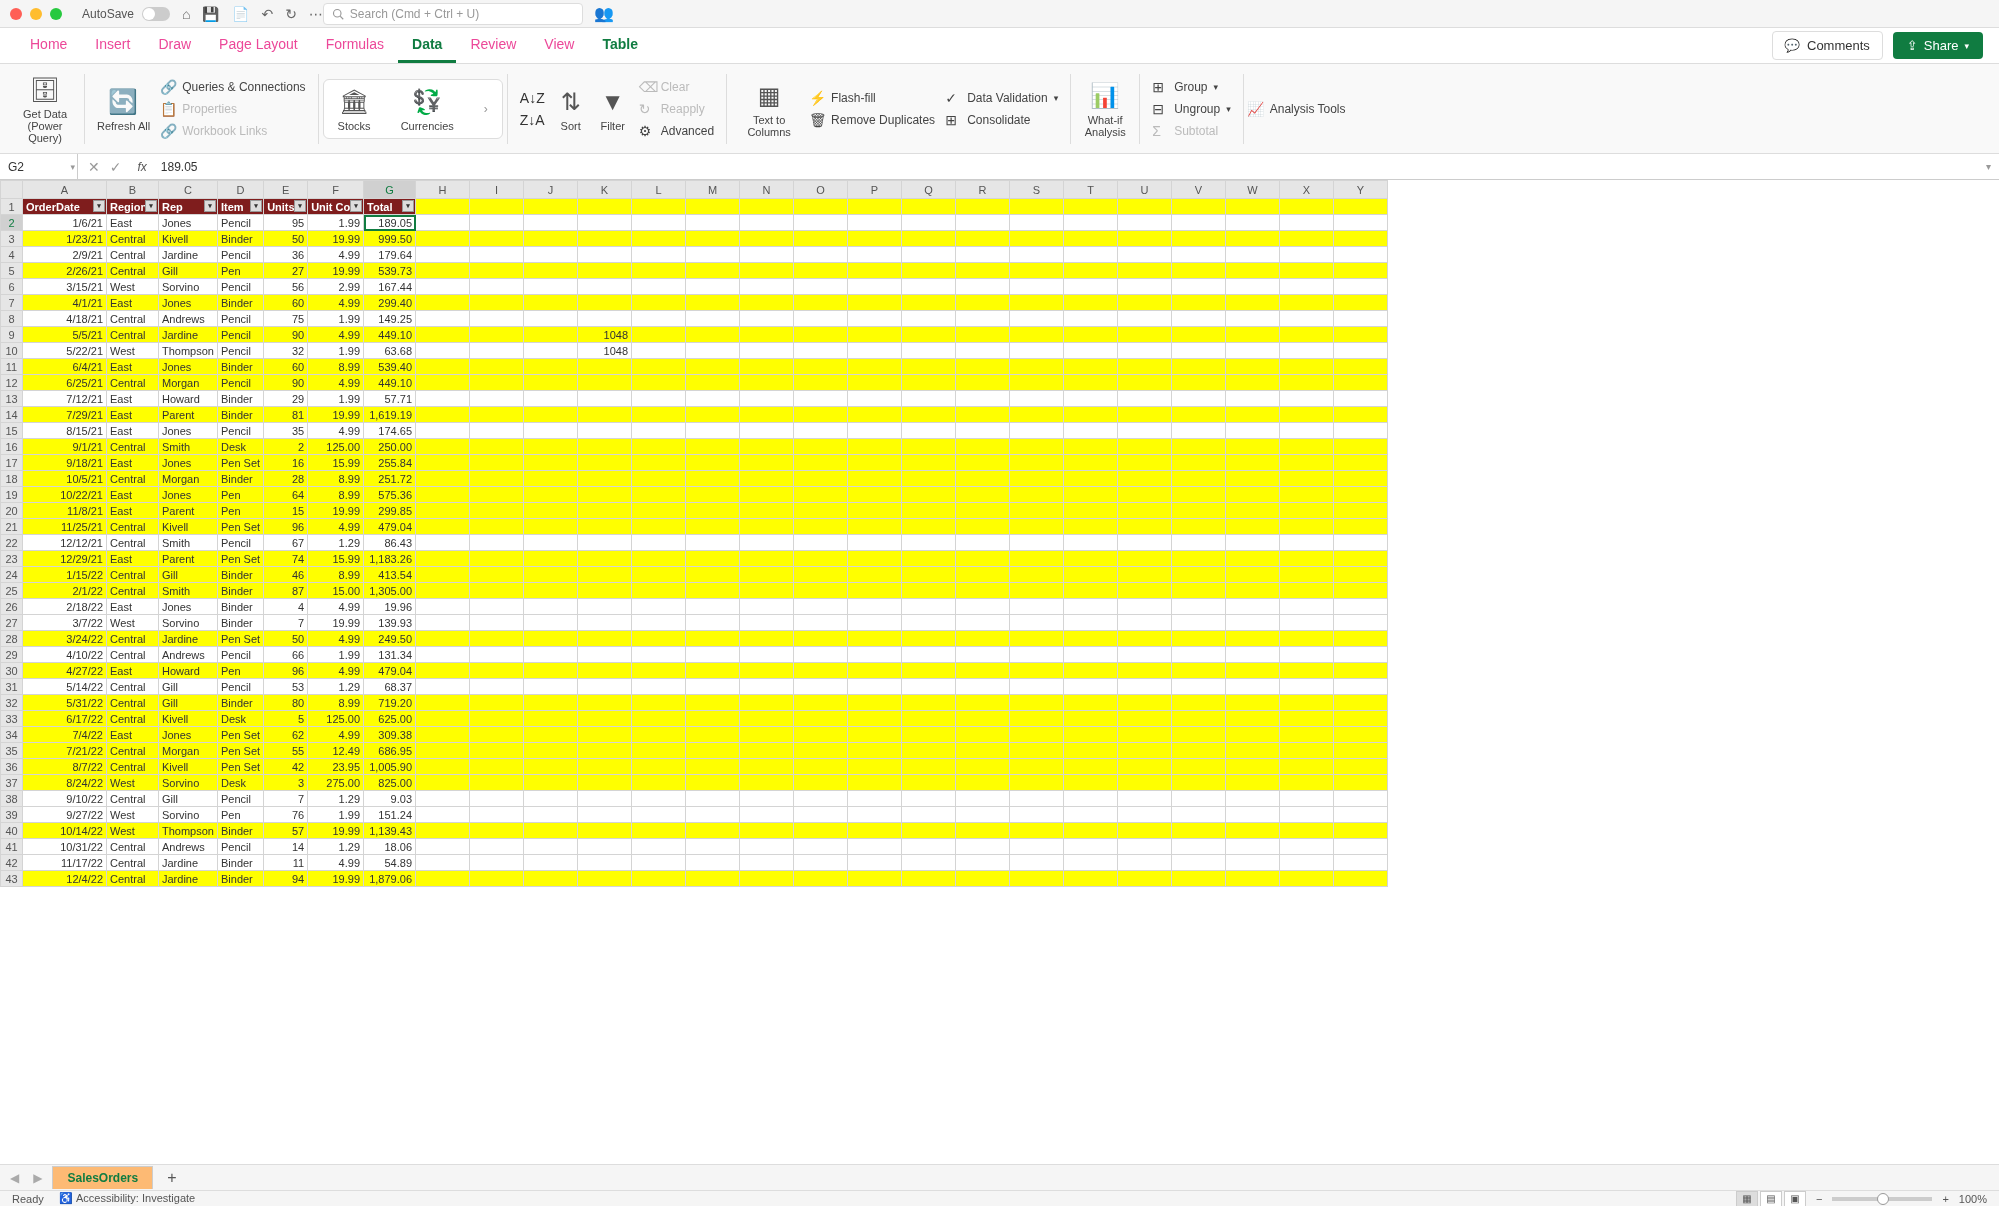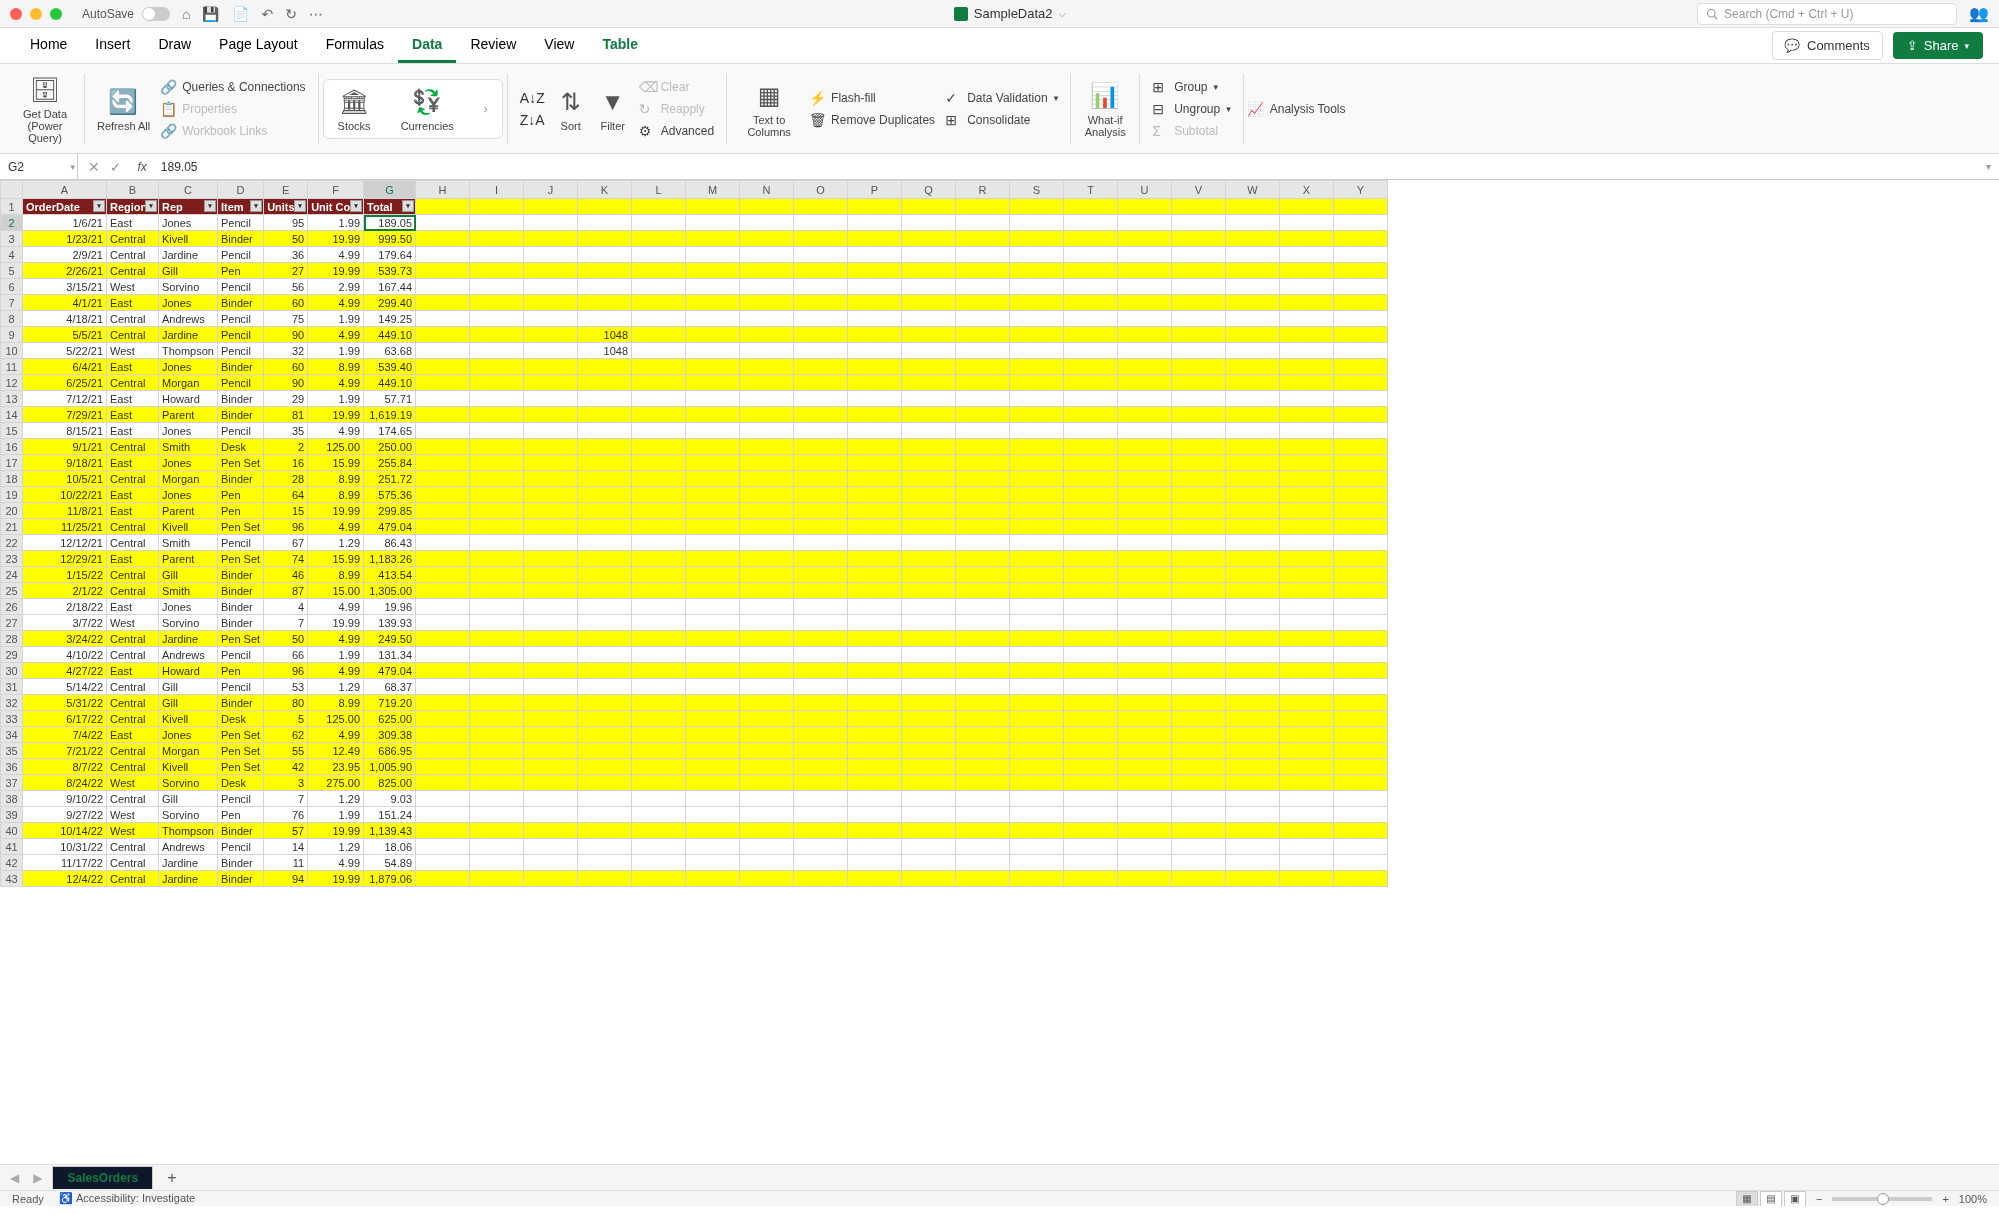--- a/index.html
+++ b/index.html
@@ -18,21 +18,21 @@
 .qat { display: flex; gap: 12px; margin-left: 12px; color: #666; }
 .qat span { cursor: pointer; font-size: 14px; }
 .title-center { flex: 1; text-align: center; display: flex; align-items: center; justify-content: center; gap: 6px; color: #333; font-size: 13px; }
 .doc-icon { width: 14px; height: 14px; background: #107c41; border-radius: 2px; position: relative; }
 .search-bar { width: 260px; height: 22px; background: #fff; border: 1px solid #ddd; border-radius: 4px; display: flex; align-items: center; padding: 0 8px; color: #999; gap: 6px; }
 .search-bar svg { width: 12px; height: 12px; }
 .collab-icon { margin-left: 12px; color: #666; font-size: 16px; }
 
 
 .ribbon-tabs { height: 36px; background: #fff; display: flex; align-items: center; padding: 0 16px; border-bottom: 1px solid #ddd; }
-.ribbon-tabs .tab { padding: 8px 14px; font-size: 14px; color: #000000; cursor: pointer; }
+.ribbon-tabs .tab { padding: 8px 14px; font-size: 14px; color: #ec4899; cursor: pointer; }
 .ribbon-tabs .tab.active { color: #107c41; border-bottom: 3px solid #107c41; font-weight: 600; }
 .ribbon-tabs .tab.table { color: #107c41; font-weight: 600; }
 .ribbon-right { margin-left: auto; display: flex; gap: 10px; align-items: center; }
 .btn-comments { display: flex; align-items: center; gap: 6px; padding: 6px 12px; border: 1px solid #ddd; border-radius: 4px; background: #fff; font-size: 13px; }
 .btn-share { display: flex; align-items: center; gap: 6px; padding: 6px 14px; background: #107c41; color: #fff; border-radius: 4px; font-size: 13px; }
 
 
 .ribbon { height: 90px; background: #f9f9f9; border-bottom: 1px solid #ddd; display: flex; align-items: center; padding: 4px 10px; gap: 4px; }
 .group-h { display: flex; align-items: center; padding: 0 8px; height: 100%; gap: 10px; }
 .sep { width: 1px; background: #ddd; height: 70px; }
@@ -66,21 +66,21 @@
 td.yl { background: #ffff00; }
 td.ar { text-align: right; }
 td.al { text-align: left; }
 .selected { outline: 2px solid #107c41; outline-offset: -2px; }
 .row-head.sel { background: #d0d0d0; color: #107c41; }
 .col-head th.sel { background: #d0d0d0; color: #107c41; }
 
 
 .sheet-bar { height: 26px; background: #f5f5f5; border-top: 1px solid #ddd; display: flex; align-items: center; padding: 0 6px; gap: 6px; }
 .nav-btn { color: #aaa; font-size: 12px; padding: 0 4px; }
-.sheet-tab { padding: 4px 14px; background: #0f172a; border: 1px solid #ccc; border-bottom: none; font-size: 12px; color: #107c41; font-weight: 600; }
+.sheet-tab { padding: 4px 14px; background: #fdba74; border: 1px solid #ccc; border-bottom: none; font-size: 12px; color: #107c41; font-weight: 600; }
 .add-sheet { font-size: 16px; color: #555; padding: 0 8px; }
 
 
 .status-bar { height: 16px; background: #f5f5f5; border-top: 1px solid #ddd; display: flex; align-items: center; padding: 0 12px; font-size: 11px; color: #555; gap: 16px; }
 .status-right { margin-left: auto; display: flex; align-items: center; gap: 10px; }
 .view-btns { display: flex; gap: 2px; }
 .view-btn { width: 22px; height: 16px; border: 1px solid #ccc; background: #fff; font-size: 10px; display: flex; align-items: center; justify-content: center; }
 .view-btn.active { background: #ddd; }
 .zoom-slider { width: 100px; height: 4px; background: #ccc; position: relative; }
 .zoom-slider::after { content: ""; width: 10px; height: 10px; background: #fff; border: 1px solid #999; border-radius: 50%; position: absolute; top: -4px; left: 45px; }
@@ -98,25 +98,20 @@
     <span>AutoSave</span>
     <div class="toggle"></div>
   </div>
   <div class="qat">
     <span>⌂</span>
     <span>💾</span>
     <span>📄</span>
     <span>↶</span>
     <span>↻</span>
     <span>⋯</span>
-  </div>
-  <div class="title-center">
-    <span class="doc-icon"></span>
-    <span>SampleData2</span>
-    <span style="font-size:10px;color:#999;">⌵</span>
   </div>
   <div class="search-bar">
     <svg viewBox="0 0 16 16">
         <circle cx="7" cy="7" r="5" fill="none" stroke="#999" stroke-width="1.5"></circle>
         <line x1="11" y1="11" x2="15" y2="15" stroke="#999" stroke-width="1.5"></line>
       </svg>
     <span>Search (Cmd + Ctrl + U)</span>
   </div>
   <span class="collab-icon">👥</span>
 </div>

